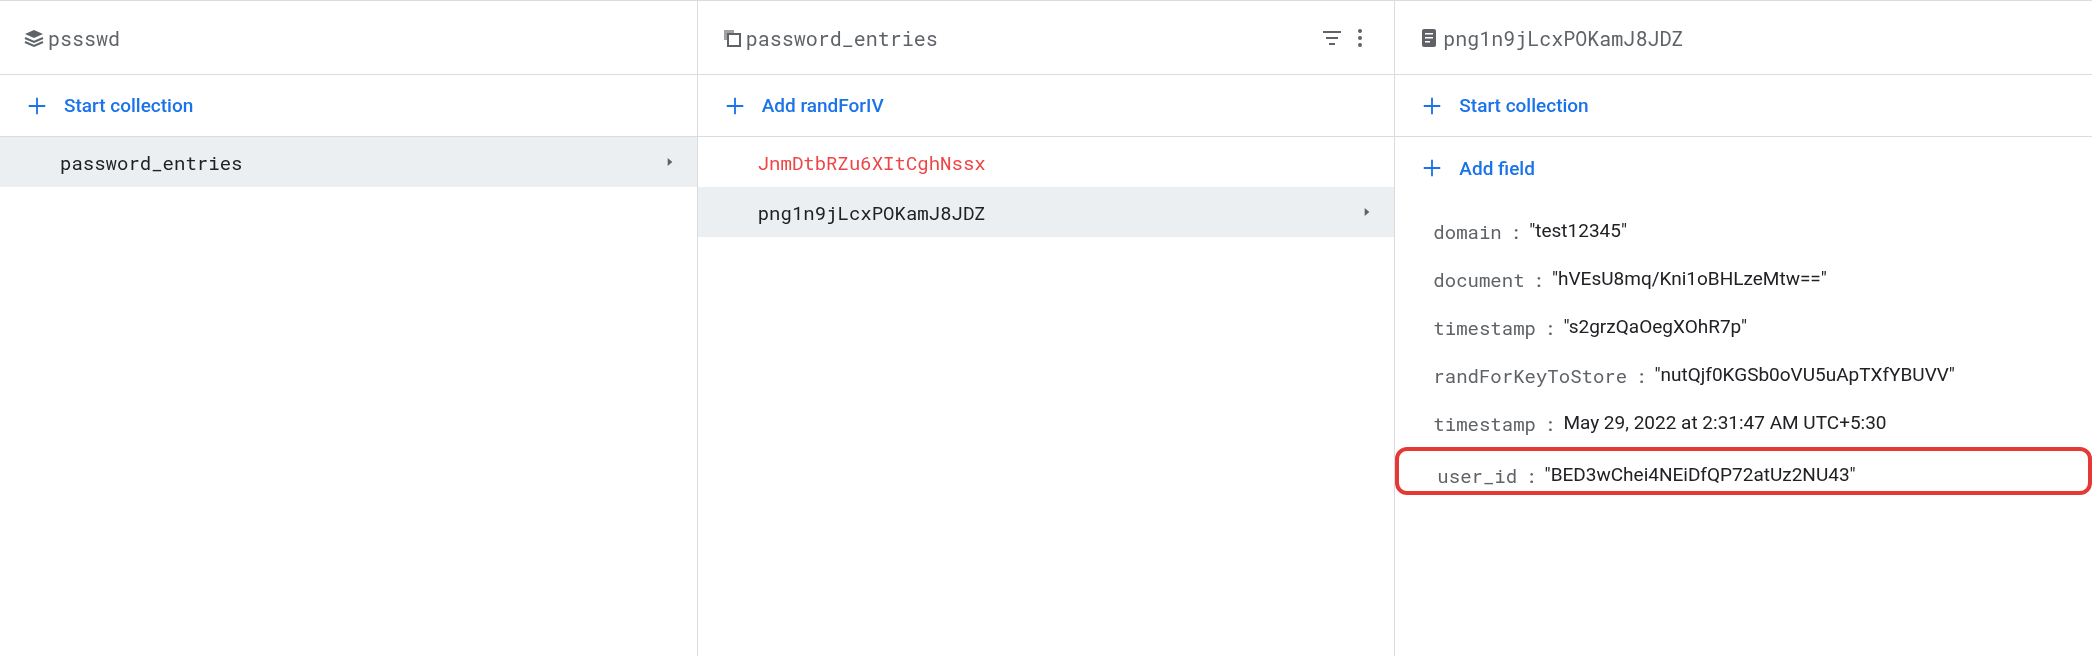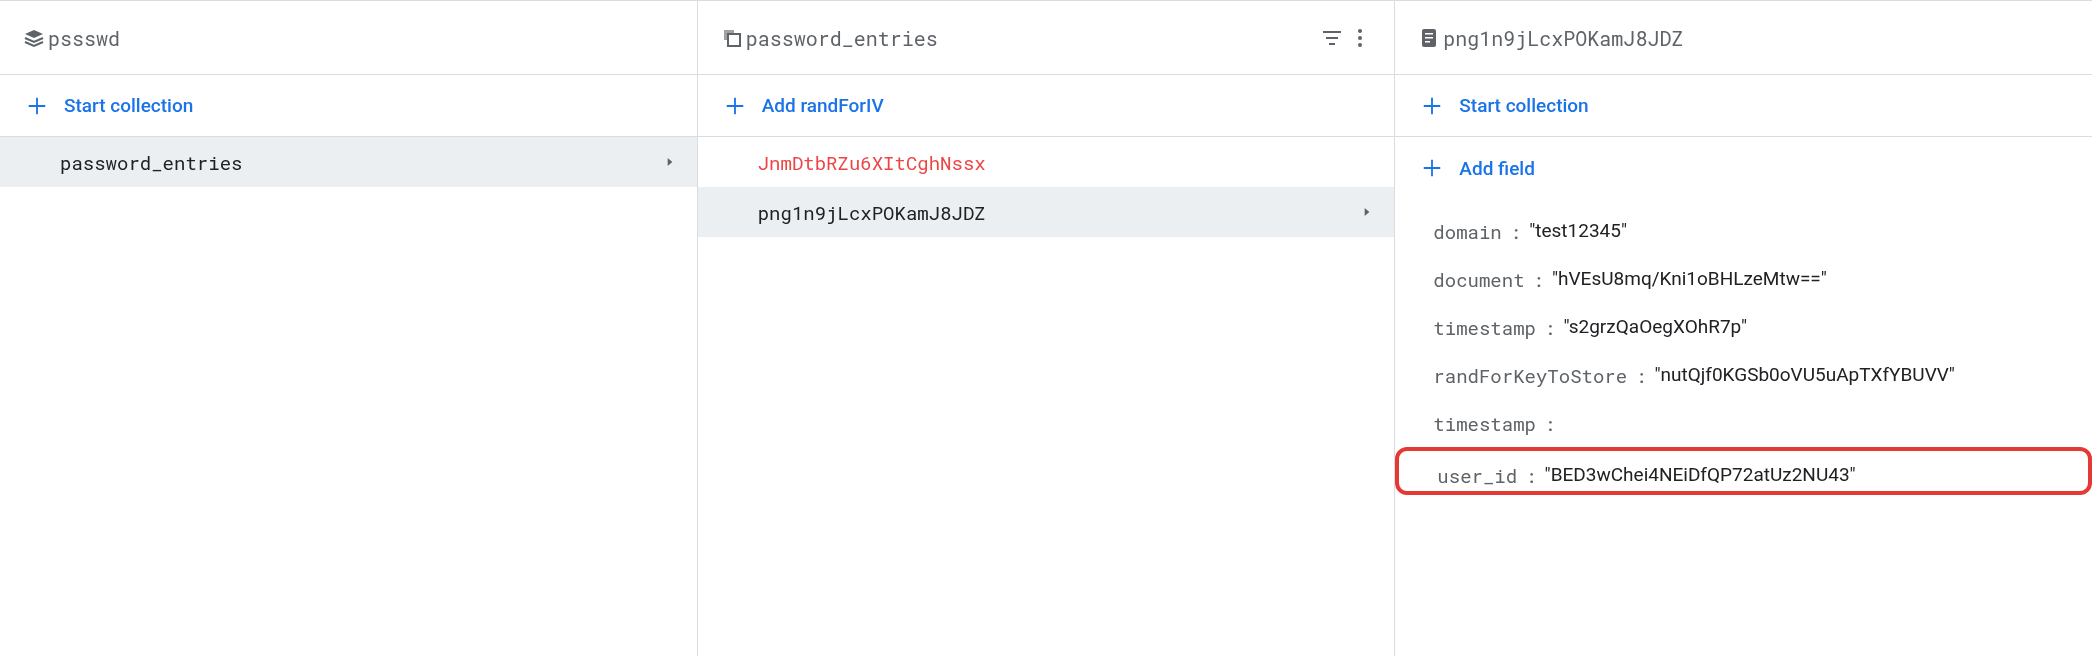--- a/index.html
+++ b/index.html
@@ -228,20 +228,21 @@
           <span class="field-value">"s2grzQaOegXOhR7p"</span>
         </div>
         <div class="field-row">
           <span class="field-key">randForKeyToStore</span>
           <span class="field-colon">:</span>
           <span class="field-value">"nutQjf0KGSb0oVU5uApTXfYBUVV"</span>
         </div>
         <div class="field-row">
           <span class="field-key">timestamp</span>
           <span class="field-colon">:</span>
+          <span class="field-value">May 29, 2022 at 2:31:47 AM UTC+5:30</span>
         </div>
         <div class="field-row field-highlight">
           <span class="field-key">user_id</span>
           <span class="field-colon">:</span>
           <span class="field-value">"BED3wChei4NEiDfQP72atUz2NU43"</span>
         </div>
       </div>
   </div>
 
 </div>

